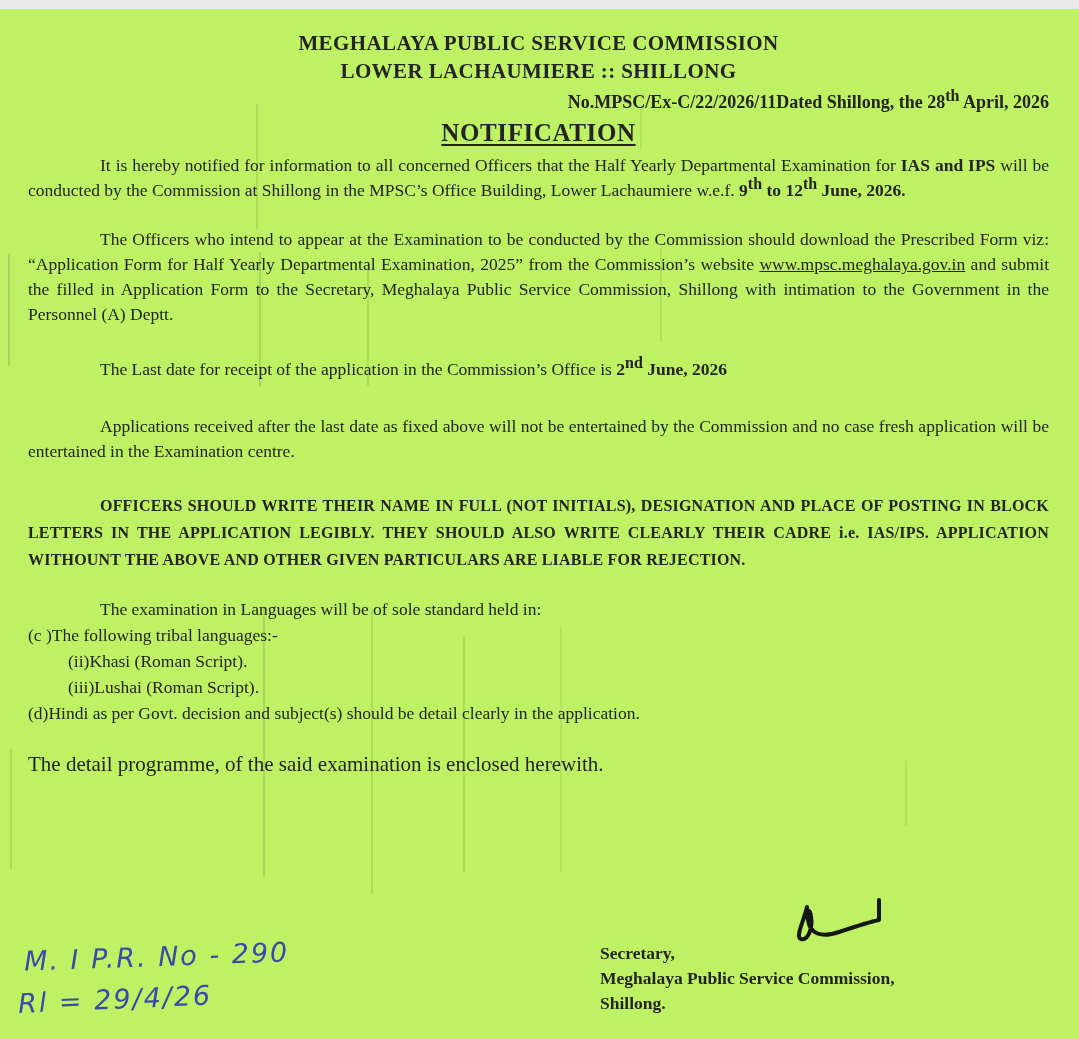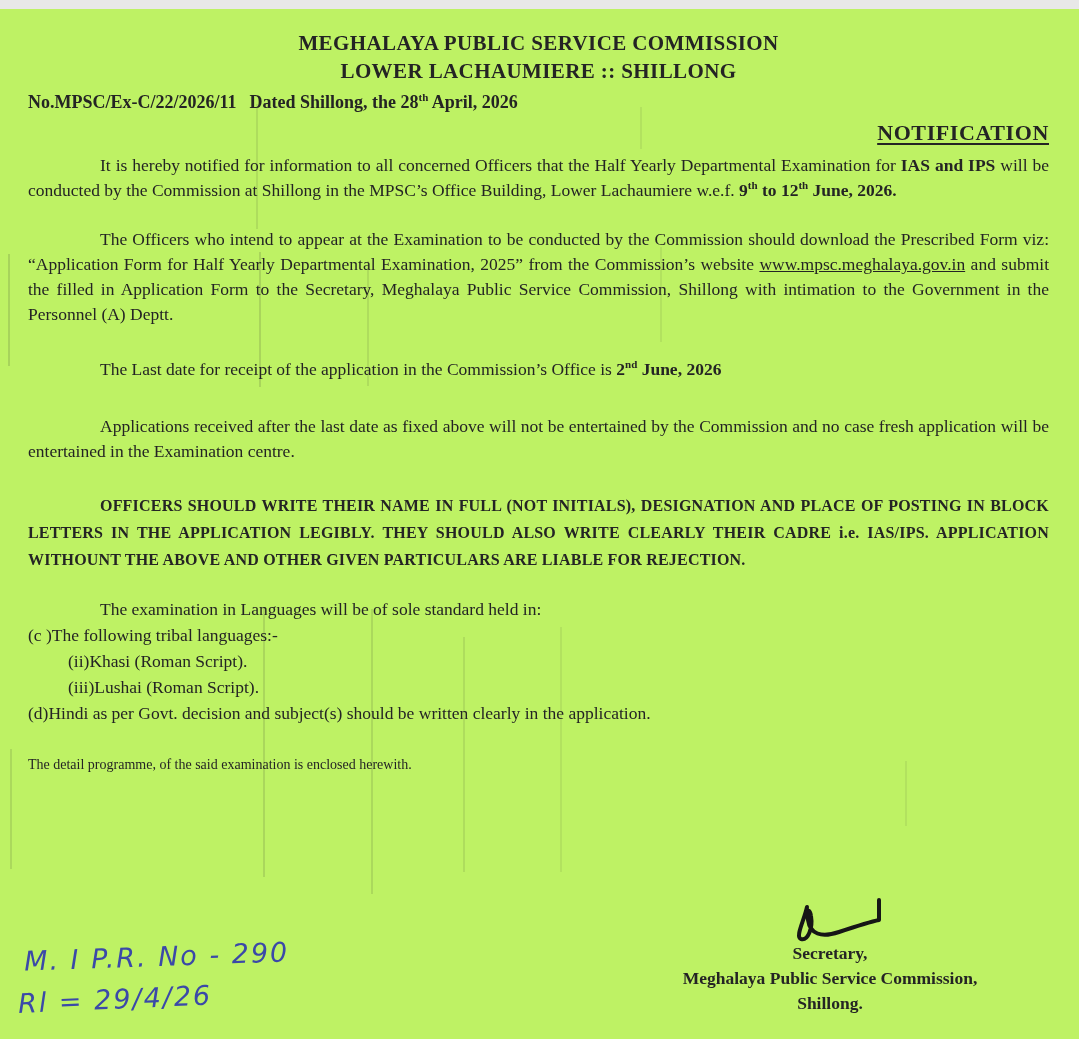--- a/index.html
+++ b/index.html
@@ -4,38 +4,38 @@
 <style>
   html,body { margin:0; padding:0; background:#e8e8e8; }
   .page {
     width:1079px; height:1039px; position:relative; overflow:hidden;
     background:#bef264; color:#242424;
     font-family:"Liberation Serif", serif;
     margin-top:9px;
   }
   .content { padding:20px 30px 0 28px; }
   .hdr { text-align:center; font-weight:bold; font-size:21px; line-height:28px; letter-spacing:0.4px; }
-  .refline { display:flex; justify-content:flex-start; font-weight:bold; font-size:18px; line-height:22px; margin-top:6px;gap:13px; }
-  .doc-title { text-align:right; font-weight:bold; font-size:22px; line-height:24px; margin-top:8px; letter-spacing:0.6px; }
+  .refline { display:flex; justify-content:flex-end; font-weight:bold; font-size:18px; line-height:22px; margin-top:6px; }
+  .doc-title { text-align:center; font-weight:bold; font-size:25px; line-height:24px; margin-top:8px; letter-spacing:0.6px; }
   .doc-title .t { text-decoration:underline; text-underline-offset:3px; }
   .para { font-size:17.5px; line-height:25px; text-align:justify; margin:0; }
   .indent { text-indent:72px; }
   .mt1 { margin-top:8px; } .mt2 { margin-top:24px; } .mt3 { margin-top:30px; }
   .mt4 { margin-top:32px; } .mt5 { margin-top:28px; }
   b { font-weight:bold; }
-  sup { font-size:11px; vertical-align:super; line-height:0; }
+  sup { font-size:16px; vertical-align:super; line-height:0; }
   .url { text-decoration:underline; }
   .bold-para { font-weight:bold; font-size:16px; line-height:27px; letter-spacing:0.2px; }
   .lang-list { font-size:17.5px; line-height:26px; }
   .lang-item { margin:0; }
   .tribal { margin-left:40px; }
-  .closing { font-size:14px; line-height:25px; margin-top:26px; }
+  .closing { font-size:21px; line-height:25px; margin-top:26px; }
   .signature-block {
     position:absolute; left:600px; top:884px; width:460px;
-    text-align:center; font-weight:bold; font-size:17.5px; line-height:25px;
+    text-align:left; font-weight:bold; font-size:17.5px; line-height:25px;
   }
   .sig-mark { display:block; margin:0 auto -4px auto; }
   .handwriting {
     position:absolute; left:24px; top:932px; color:#3b49a8;
     font-family:"DejaVu Sans", sans-serif; font-style:italic;
     font-size:27px; letter-spacing:2px;
   }
   .hw1 { transform:rotate(-2deg); }
   .hw2 { transform:rotate(-2.5deg); margin-top:10px; margin-left:-6px; }
   
@@ -77,21 +77,21 @@
 
     <p class="para indent mt4">Applications received after the last date as fixed above will not be entertained by the Commission and no case fresh application will be entertained in the Examination centre.</p>
 
     <p class="para indent bold-para mt5">OFFICERS SHOULD WRITE THEIR NAME IN FULL (NOT INITIALS), DESIGNATION AND PLACE OF POSTING IN BLOCK LETTERS IN THE APPLICATION LEGIBLY. THEY SHOULD ALSO WRITE CLEARLY THEIR CADRE i.e. IAS/IPS. APPLICATION WITHOUNT THE ABOVE AND OTHER GIVEN PARTICULARS ARE LIABLE FOR REJECTION.</p>
 
     <div class="lang-list mt2">
       <p class="lang-item para indent">The examination in Languages will be of sole standard held in:</p>
       <p class="lang-item">(c )The following tribal languages:-</p>
       <p class="lang-item tribal">(ii)Khasi (Roman Script).</p>
       <p class="lang-item tribal">(iii)Lushai (Roman Script).</p>
-      <p class="lang-item">(d)Hindi as per Govt. decision and subject(s) should be written clearly in the application.</p>
+      <p class="lang-item">(d)Hindi as per Govt. decision and subject(s) should be detail clearly in the application.</p>
     </div>
 
     <p class="closing">The detail programme, of the said examination is enclosed herewith.</p>
   </div>
 
   <div class="signature-block">
     <svg class="sig-mark" width="150" height="52" viewBox="0 0 150 52">
       <path d="M52 14 C49 28, 40 44, 46 46 C53 48, 58 35, 56 23 C55 16, 51 15, 53 27 C55 41, 66 45, 84 39 C102 33, 114 29, 124 27 L124 7" fill="none" stroke="#161616" stroke-width="4" stroke-linecap="round" stroke-linejoin="round"></path>
     </svg>
     <div>Secretary,</div>

